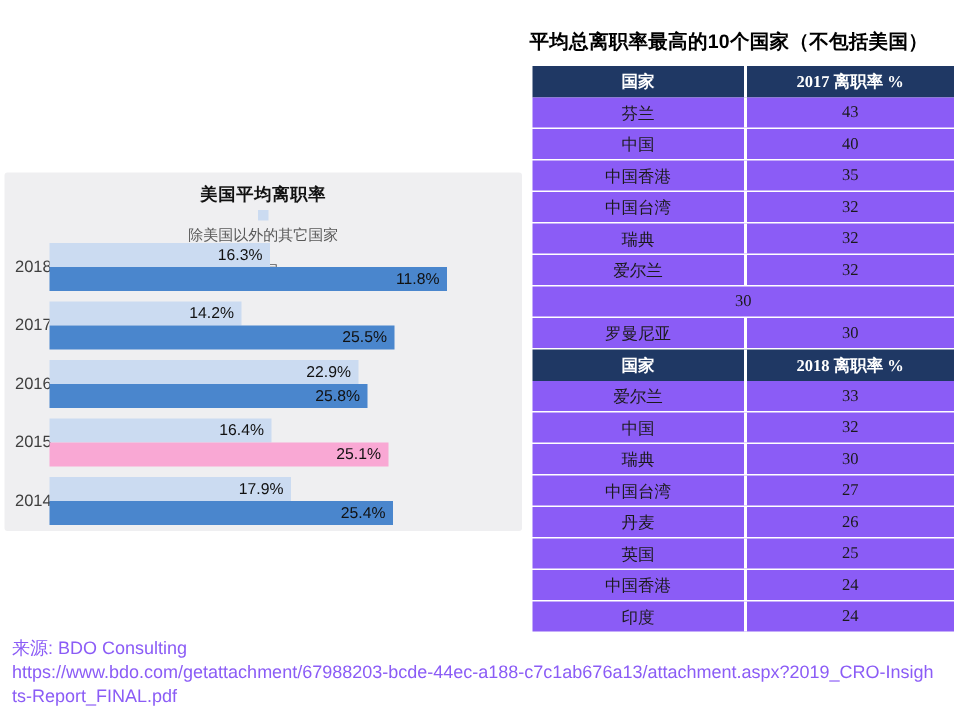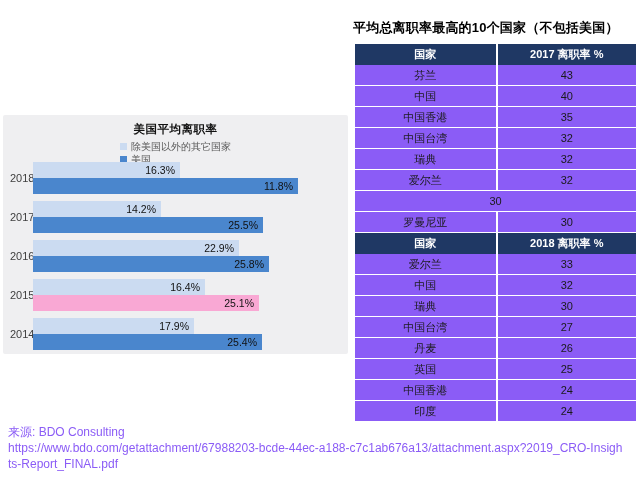--- a/index.html
+++ b/index.html
@@ -10,21 +10,21 @@
   .chart-panel {
     position: absolute; left: 3px; top: 115px;
     width: 345px; height: 239px;
     background: #efeff1; border-radius: 2px;
   }
   .chart-title {
     text-align: center; font-weight: bold; font-size: 11.5px;
     color: #111111; padding-top: 7px; letter-spacing: 0.5px;
   }
   .legend { width: max-content; margin: 3px auto 0 auto; }
-  .legend-item { display: flex; align-items: center; gap: 4px; font-size: 10px; color: #595959; line-height: 13px; }
+  .legend-item { display: flex; align-items: center; gap: 4px; font-size: 10px; color: #595959; line-height: 13px; flex-direction: column; }
   .swatch { width: 7px; height: 7px; display: inline-block; flex: 0 0 auto; }
 
   .bars { position: absolute; left: 0; top: 47px; right: 4px; }
   .bar-group { position: relative; height: 32px; margin-bottom: 7px; }
   .year-label {
     position: absolute; left: 7px; top: 50%; transform: translateY(-50%);
     font-size: 11px; color: #404040;
   }
   .bar-row { height: 16px; margin-left: 30px; position: relative; }
   .bar-fill { height: 16px; position: relative; }
@@ -40,21 +40,21 @@
   }
   .rank-table { position: absolute; left: 355px; top: 44px; width: 281px; }
   .t-header {
     display: flex; background: #1f3864; color: #ffffff;
     font-weight: bold; font-size: 11px; height: 21px;
   }
   .t-row {
     display: flex; background: #8b5cf6; height: 20px; margin-bottom: 1px;
     font-size: 11px; color: #1a1a1a;
   }
-  .t-cell { flex: 1 1 50%; display: flex; align-items: center; justify-content: center; }
+  .t-cell { flex: 1 1 50%; display: flex; align-items: center; justify-content: center; font-family: Liberation Serif, serif; }
   .t-cell + .t-cell { border-left: 2px solid #ffffff; }
 
   
   .source {
     position: absolute; left: 8px; top: 424px; width: 616px;
     font-size: 12px; color: #8b5cf6; line-height: 16px;
   }
   .source-url { word-break: break-all; }
 </style>
 </head>
@@ -100,29 +100,29 @@
         </div>
       </div>
       <div class="bar-group">
         <div class="year-label">2016</div>
         <div class="bar-row">
           <div class="bar-fill" style="background: rgb(203, 219, 241); width: 206px;">
             <span class="bar-value">22.9%</span>
           </div>
         </div>
         <div class="bar-row">
-          <div class="bar-fill" style="background: rgb(74, 134, 205); width: 236px;">
+          <div class="bar-fill" style="background: rgb(74, 134, 205); width: 212px;">
             <span class="bar-value">25.8%</span>
           </div>
         </div>
       </div>
       <div class="bar-group">
         <div class="year-label">2015</div>
         <div class="bar-row">
-          <div class="bar-fill" style="background: rgb(203, 219, 241); width: 172px;">
+          <div class="bar-fill" style="background: rgb(203, 219, 241); width: 148px;">
             <span class="bar-value">16.4%</span>
           </div>
         </div>
         <div class="bar-row">
           <div class="bar-fill" style="background: #f9a8d4; width: 226px;">
             <span class="bar-value">25.1%</span>
           </div>
         </div>
       </div>
       <div class="bar-group">

